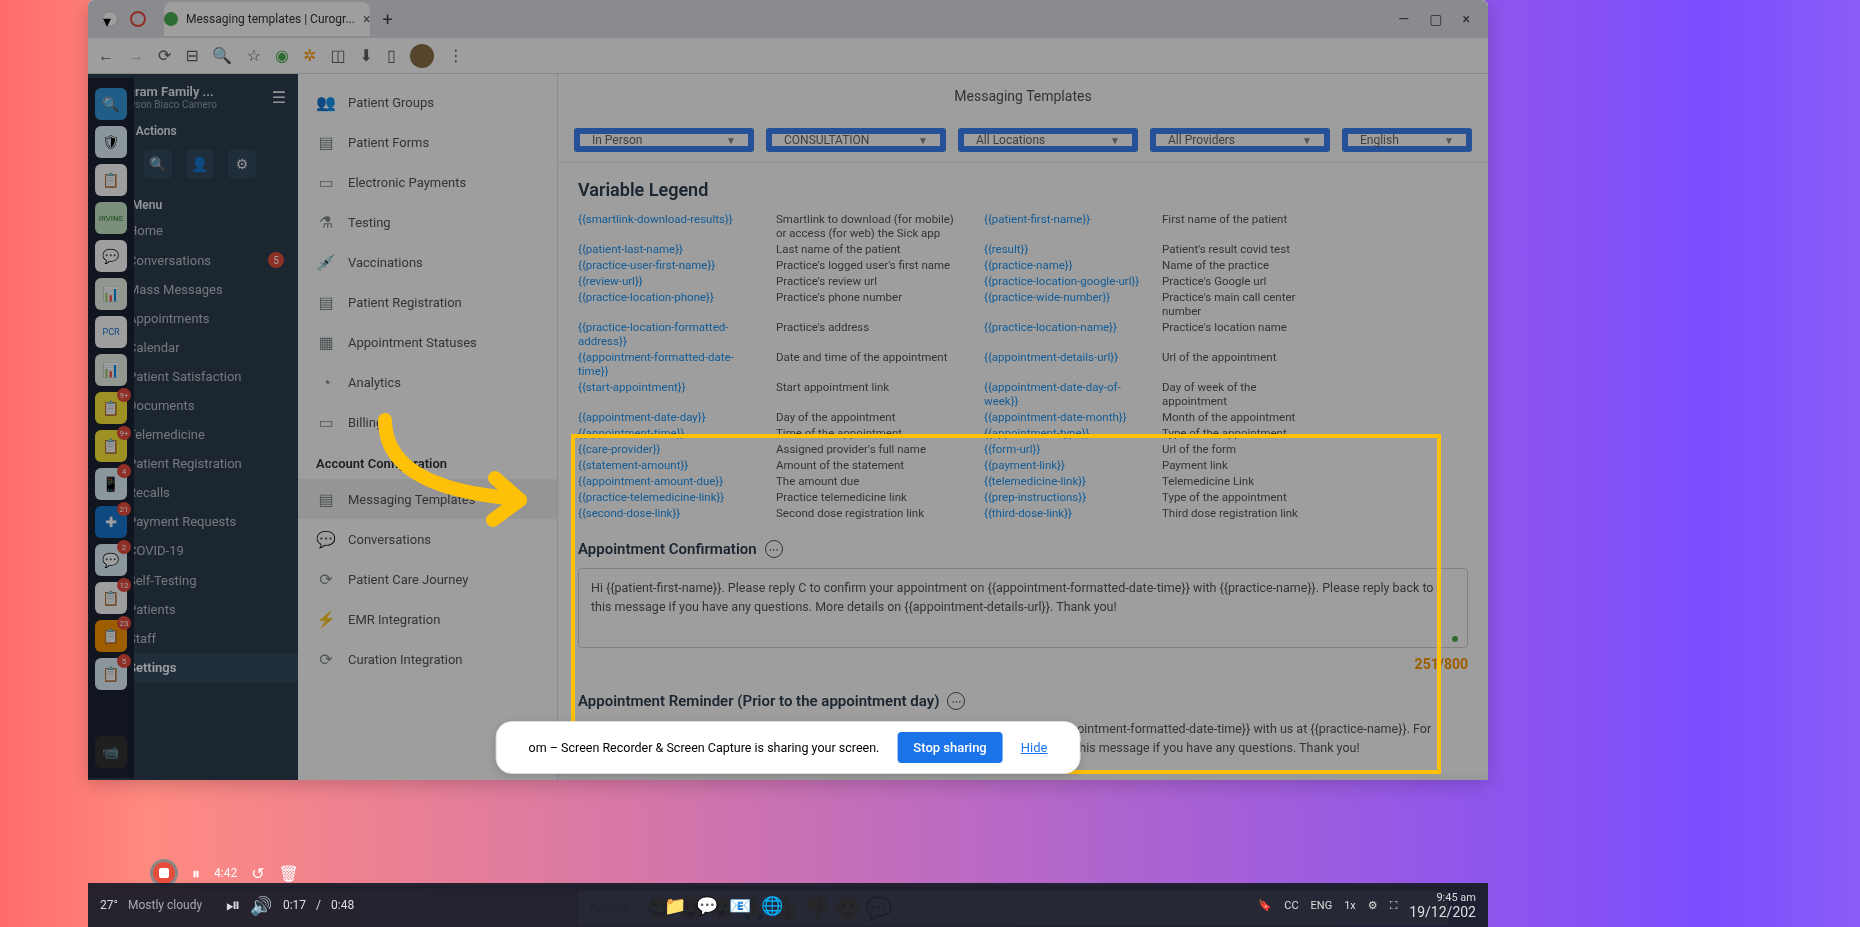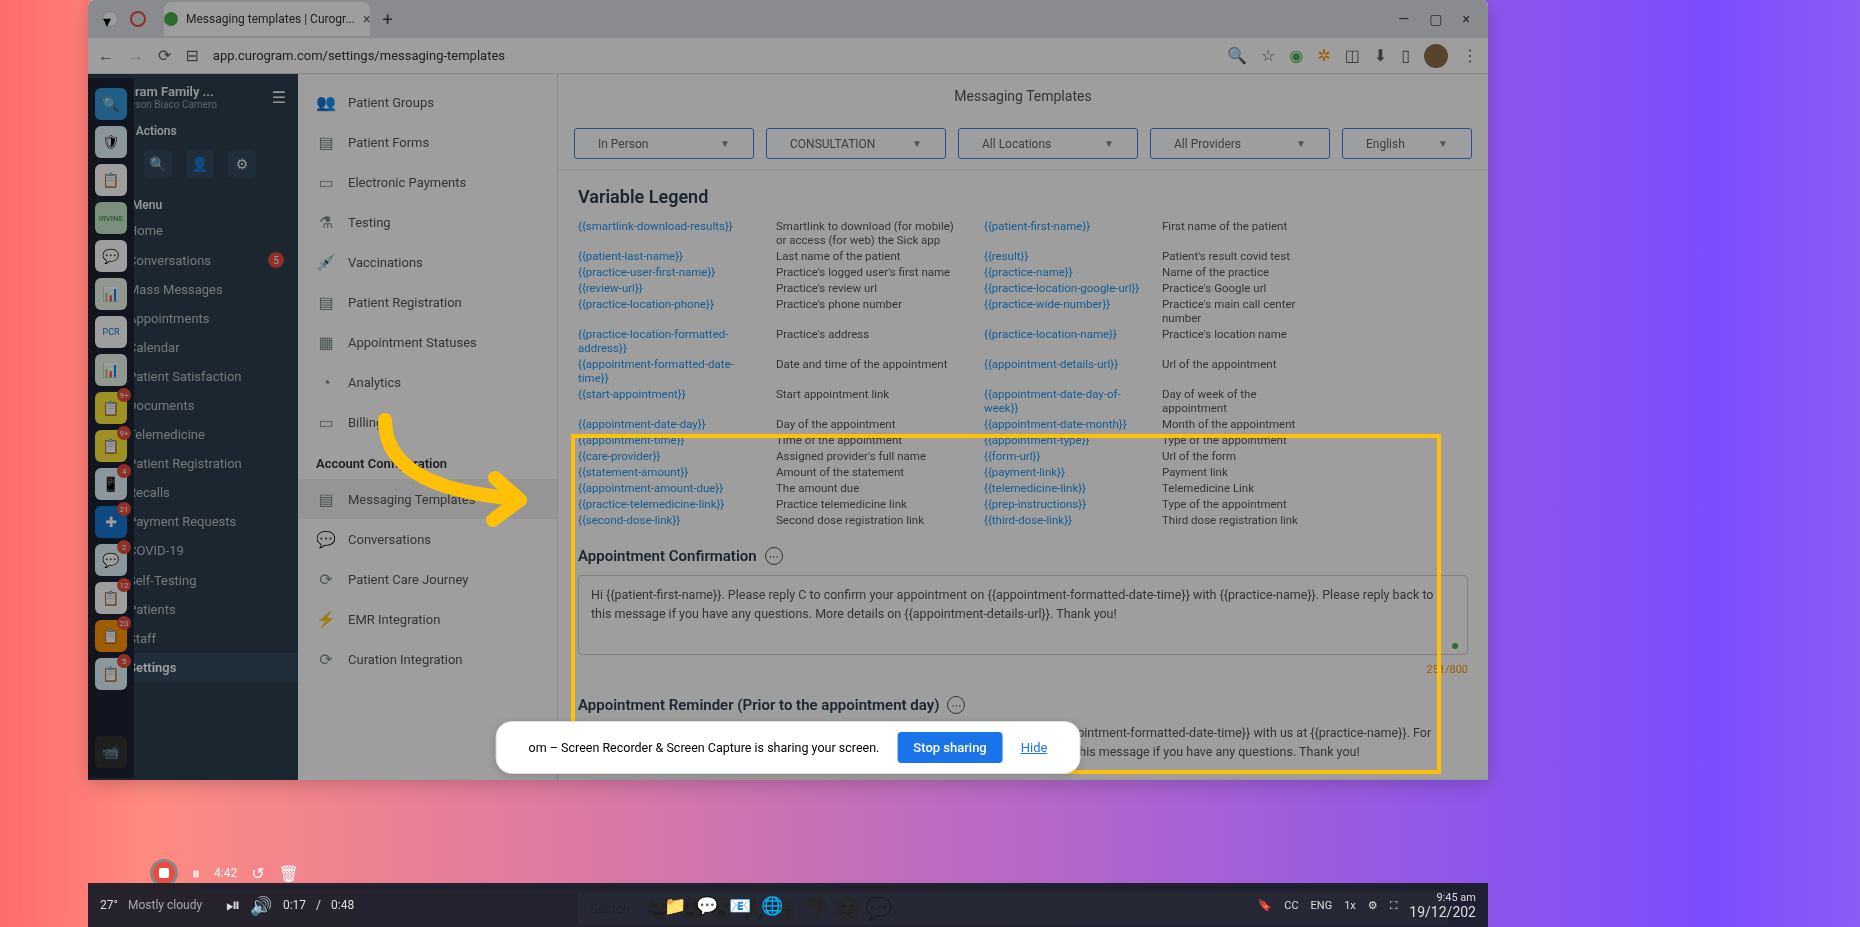--- a/index.html
+++ b/index.html
@@ -34,34 +34,34 @@
 .menu-icon { width: 16px; text-align: center; font-size: 13px; }
 .badge-red { background: #e74c3c; color: #fff; border-radius: 50%; width: 16px; height: 16px; font-size: 10px; display: flex; align-items: center; justify-content: center; margin-left: auto; }
 .settings-col { width: 260px; background: #fff; border-right: 1px solid #e0e0e0; overflow-y: auto; padding-top: 8px; }
 .settings-item { display: flex; align-items: center; padding: 10px 18px; gap: 12px; color: #555; font-size: 13px; }
 .settings-item.selected { background: #f0f0f0; }
 .settings-icon { width: 20px; height: 20px; display: flex; align-items: center; justify-content: center; color: #7f8c8d; font-size: 16px; }
 .settings-header { padding: 14px 18px 8px; font-weight: 600; font-size: 13px; color: #333; }
 .main-content { flex: 1; background: #f8f9fa; overflow-y: auto; position: relative; }
 .page-title { text-align: center; padding: 14px; font-size: 14px; color: #555; background: #fff; }
 .filter-bar { display: flex; gap: 12px; padding: 10px 16px; flex-wrap: wrap; background: #fff; border-bottom: 1px solid #eee; }
-.filter-select { flex: 1; min-width: 130px; height: 31px; border: 1px solid #3b82f6; border-radius: 3px; padding: 0 23px; font-size: 12px; color: #666; display: flex; align-items: center; justify-content: space-between; background: #fff; }
+.filter-select { flex: 1; min-width: 130px; height: 24px; border: 6px solid #3b82f6; border-radius: 3px; padding: 0 12px; font-size: 12px; color: #666; display: flex; align-items: center; justify-content: space-between; background: #fff; }
 .chev { font-size: 10px; color: #888; }
 .content-inner { padding: 16px 20px; background: #fff; }
 .legend-title { font-size: 18px; color: #2c3e50; font-weight: 600; margin-bottom: 12px; }
 .legend-grid { display: grid; grid-template-columns: 180px 190px 160px 160px; gap: 2px 18px; font-size: 11.5px; }
 .var-link { color: #2196f3; }
 .var-desc { color: #555; }
 .template-section { margin-top: 20px; }
 .tpl-header { display: flex; align-items: center; gap: 8px; margin-bottom: 10px; }
 .tpl-title { font-size: 15px; font-weight: 600; color: #2c3e50; }
 .tpl-icon { width: 18px; height: 18px; border: 1.5px solid #555; border-radius: 50%; display: flex; align-items: center; justify-content: center; font-size: 10px; }
 .tpl-textarea { width: 100%; min-height: 80px; border: 1px solid #d0d0d0; border-radius: 4px; padding: 10px 12px; font-size: 12.5px; color: #555; line-height: 1.5; resize: none; font-family: inherit; position: relative; }
 .green-dot { position: absolute; right: 10px; bottom: 10px; width: 6px; height: 6px; background: #4caf50; border-radius: 50%; }
-.char-count { text-align: right; font-size: 11px; color: #ff9800; margin-top: 4px; font-weight: 400; }
+.char-count { text-align: right; font-size: 14px; color: #ff9800; margin-top: 4px; font-weight: 700; }
 .tpl-body { font-size: 12.5px; color: #555; line-height: 1.5; }
 .share-notice { position: absolute; bottom: 6px; left: 50%; transform: translateX(-50%); background: #fff; border: 1px solid #ddd; border-radius: 16px; padding: 10px 32px; display: flex; align-items: center; gap: 18px; font-size: 12.5px; box-shadow: 0 2px 8px rgba(0,0,0,0.15); z-index: 20; justify-content: center; }
 .stop-btn { background: #1a73e8; color: #fff; border: none; padding: 8px 16px; border-radius: 4px; font-size: 13px; font-weight: 500; }
 .hide-link { color: #1a73e8; text-decoration: underline; font-size: 13px; }
 .highlight-box { position: absolute; left: 571px; top: 434px; width: 870px; height: 340px; border: 4px solid #ffc107; z-index: 10; pointer-events: none; }
 .arrow-svg { position: absolute; left: 365px; top: 400px; z-index: 12; pointer-events: none; }
 .left-icon-strip { position: absolute; left: 88px; top: 78px; width: 46px; height: 700px; background: #1a2332; display: flex; flex-direction: column; align-items: center; padding-top: 10px; gap: 6px; z-index: 3; }
 .strip-icon { width: 32px; height: 32px; border-radius: 6px; display: flex; align-items: center; justify-content: center; font-size: 14px; position: relative; }
 .strip-badge { position: absolute; top: -4px; right: -4px; background: #e74c3c; color: #fff; border-radius: 50%; min-width: 14px; height: 14px; font-size: 8px; display: flex; align-items: center; justify-content: center; }
 .taskbar { position: absolute; left: 88px; bottom: 0; width: 1400px; height: 44px; background: rgba(26,30,42,0.95); display: flex; align-items: center; padding: 0 12px; gap: 10px; color: #ddd; font-size: 12px; z-index: 30; }
@@ -94,21 +94,20 @@
       <span>—</span>
       <span>▢</span>
       <span>×</span>
     </div>
   </div>
   <div class="addr-bar">
     <span class="addr-icon">←</span>
     <span class="addr-icon" style="opacity:.4">→</span>
     <span class="addr-icon">⟳</span>
     <span class="addr-icon">⊟</span>
-    <span class="url-text">app.curogram.com/settings/messaging-templates</span>
     <div class="addr-right">
       <span class="ico">🔍</span>
       <span class="ico">☆</span>
       <span class="ico" style="color:#4caf50">◉</span>
       <span class="ico" style="color:#ff9800">✲</span>
       <span class="ico">◫</span>
       <span class="ico">⬇</span>
       <span class="ico">▯</span>
       <div class="profile-pic"></div>
       <span class="ico">⋮</span>

